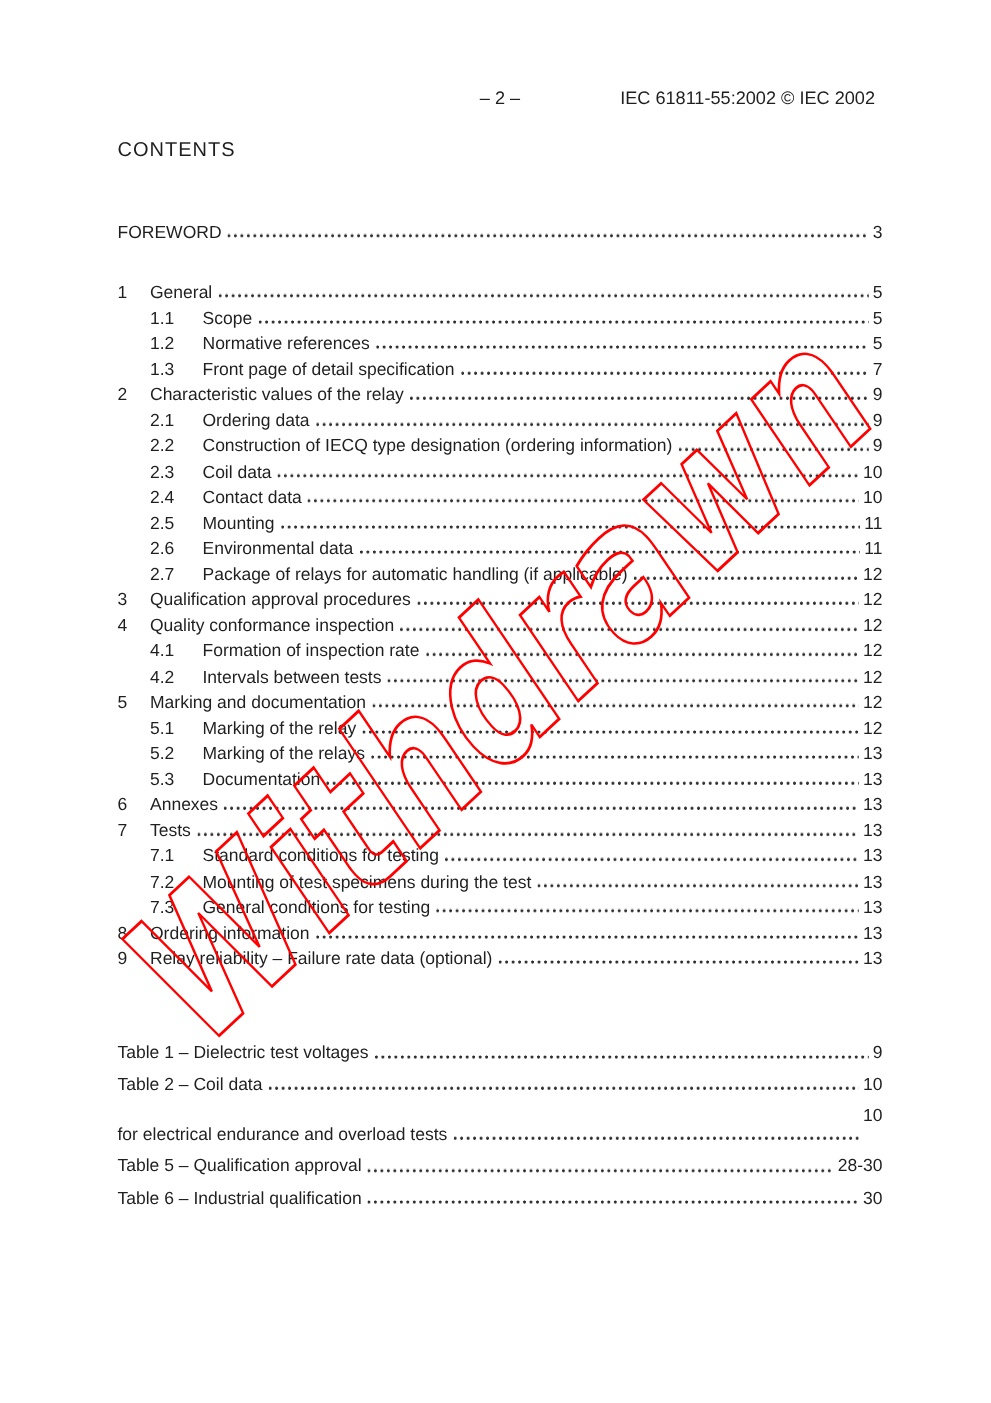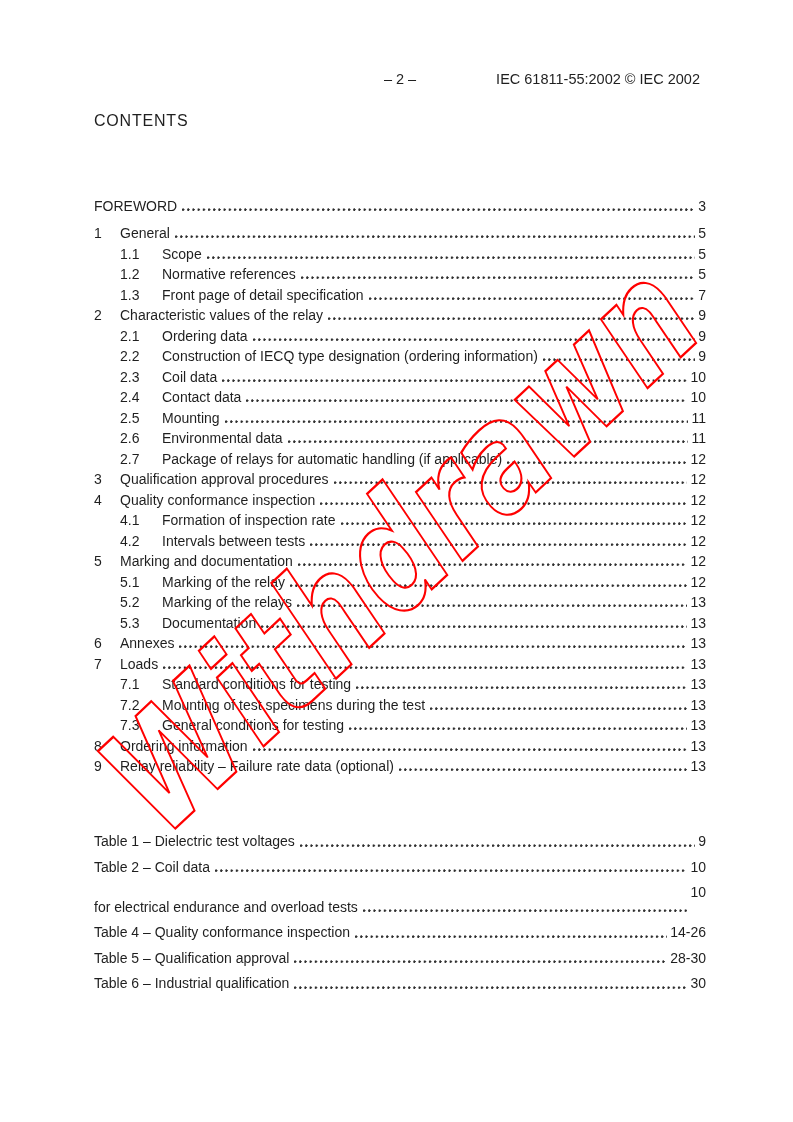--- a/index.html
+++ b/index.html
@@ -65,21 +65,20 @@
     background-position: left bottom;
     min-width: 12px;
   }
   .pg { flex: 0 0 auto; }
   
   .foreword-block {
     position: absolute;
     top: 178px;
     left: 94px;
     width: 612px;
-    margin-top: 21px;
   }
   .toc-block {
     position: absolute;
     top: 226px;
     left: 94px;
     width: 612px;
   }
   .tables-block {
     position: absolute;
     top: 787px;
@@ -241,21 +240,21 @@
         <span class="pg">13</span>
       </div>
       <div class="toc-row">
         <span class="num">6</span>
         <span class="lbl">Annexes</span>
         <span class="leader"></span>
         <span class="pg">13</span>
       </div>
       <div class="toc-row">
         <span class="num">7</span>
-        <span class="lbl">Loads</span>
+        <span class="lbl">Tests</span>
         <span class="leader"></span>
         <span class="pg">13</span>
       </div>
       <div class="toc-row sub">
         <span class="num">7.1</span>
         <span class="lbl">Standard conditions for testing</span>
         <span class="leader"></span>
         <span class="pg">13</span>
       </div>
       <div class="toc-row sub">
@@ -292,25 +291,20 @@
       </div>
       <div class="toc-row">
         <span class="lbl"><span class="">Table 2 – Coil data</span></span>
         <span class="leader"></span>
         <span class="pg">10</span>
       </div>
       <div class="toc-row">
         <span class="lbl"><br><span class="">for electrical endurance and overload tests</span></span>
         <span class="leader"></span>
         <span class="pg">10</span>
-      </div>
-      <div class="toc-row">
-        <span class="lbl"><span class="">Table 4 – Quality conformance inspection</span></span>
-        <span class="leader"></span>
-        <span class="pg">14-26</span>
       </div>
       <div class="toc-row">
         <span class="lbl"><span class="">Table 5 – Qualification approval</span></span>
         <span class="leader"></span>
         <span class="pg">28-30</span>
       </div>
       <div class="toc-row">
         <span class="lbl"><span class="">Table 6 – Industrial qualification</span></span>
         <span class="leader"></span>
         <span class="pg">30</span>

